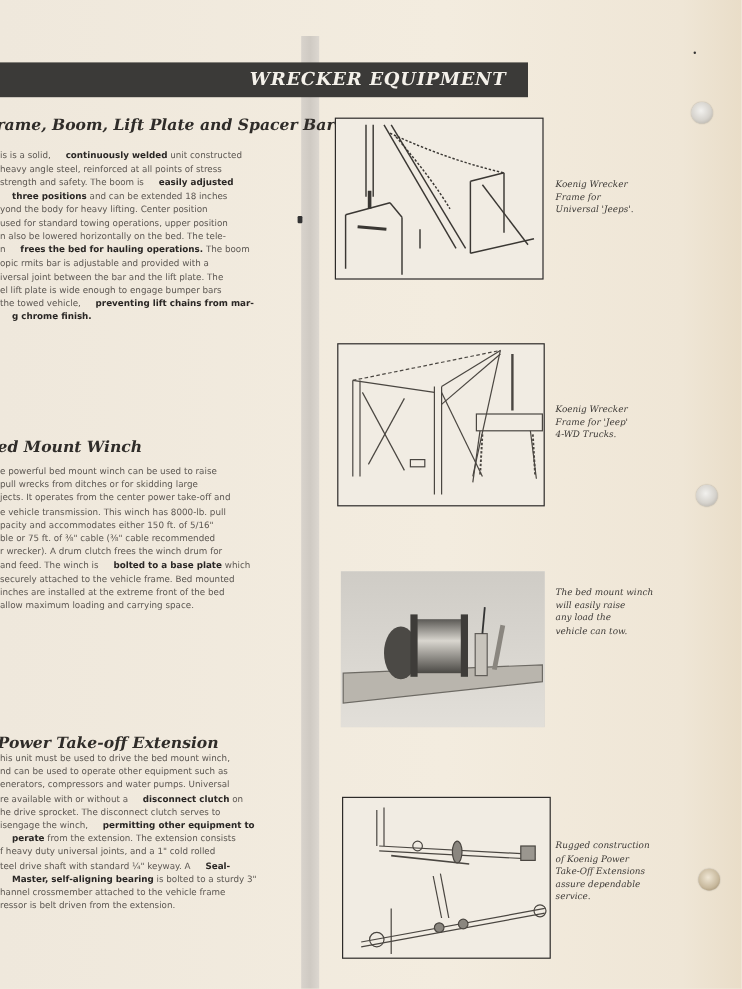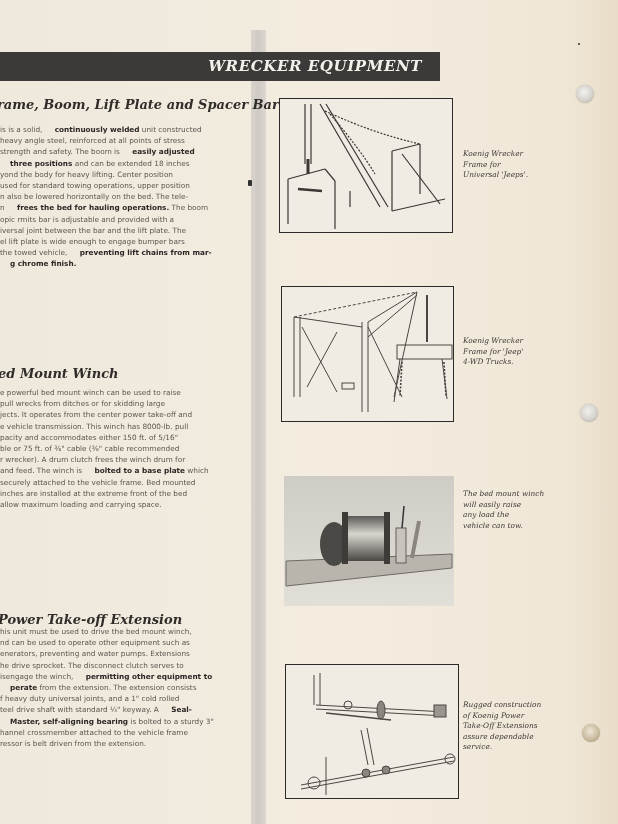--- a/index.html
+++ b/index.html
@@ -96,21 +96,22 @@
     <span class="line"><span>and feed. The winch is </span><b>bolted to a base plate</b><span> which</span></span>
     <span class="line"><span> securely attached to the vehicle frame. Bed mounted</span></span>
     <span class="line"><span>inches are installed at the extreme front of the bed</span></span>
     <span class="line"><span> allow maximum loading and carrying space.</span></span>
   </div>
 
 <div class="section-heading" style="top:612px; left:-2px;">Power Take-off Extension</div>
 <div class="body-text" style="top:626px;">
     <span class="line"><span>his unit must be used to drive the bed mount winch,</span></span>
     <span class="line"><span>nd can be used to operate other equipment such as</span></span>
-    <span class="line"><span>enerators, preventing and water pumps. Extensions</span></span>
+    <span class="line"><span>enerators, compressors and water pumps. Universal</span></span>
+    <span class="line"><span>re available with or without a </span><b>disconnect clutch</b><span> on</span></span>
     <span class="line"><span>he drive sprocket. The disconnect clutch serves to</span></span>
     <span class="line"><span>isengage the winch, </span><b>permitting other equipment to</b></span>
     <span class="line"><b>perate</b><span> from the extension. The extension consists</span></span>
     <span class="line"><span>f heavy duty universal joints, and a 1" cold rolled</span></span>
     <span class="line"><span>teel drive shaft with standard ¼" keyway. A </span><b>Seal-</b></span>
     <span class="line"><b>Master, self-aligning bearing</b><span> is bolted to a sturdy 3"</span></span>
     <span class="line"><span>hannel crossmember attached to the vehicle frame</span></span>
     <span class="line"><span>ressor is belt driven from the extension.</span></span>
   </div>
 

